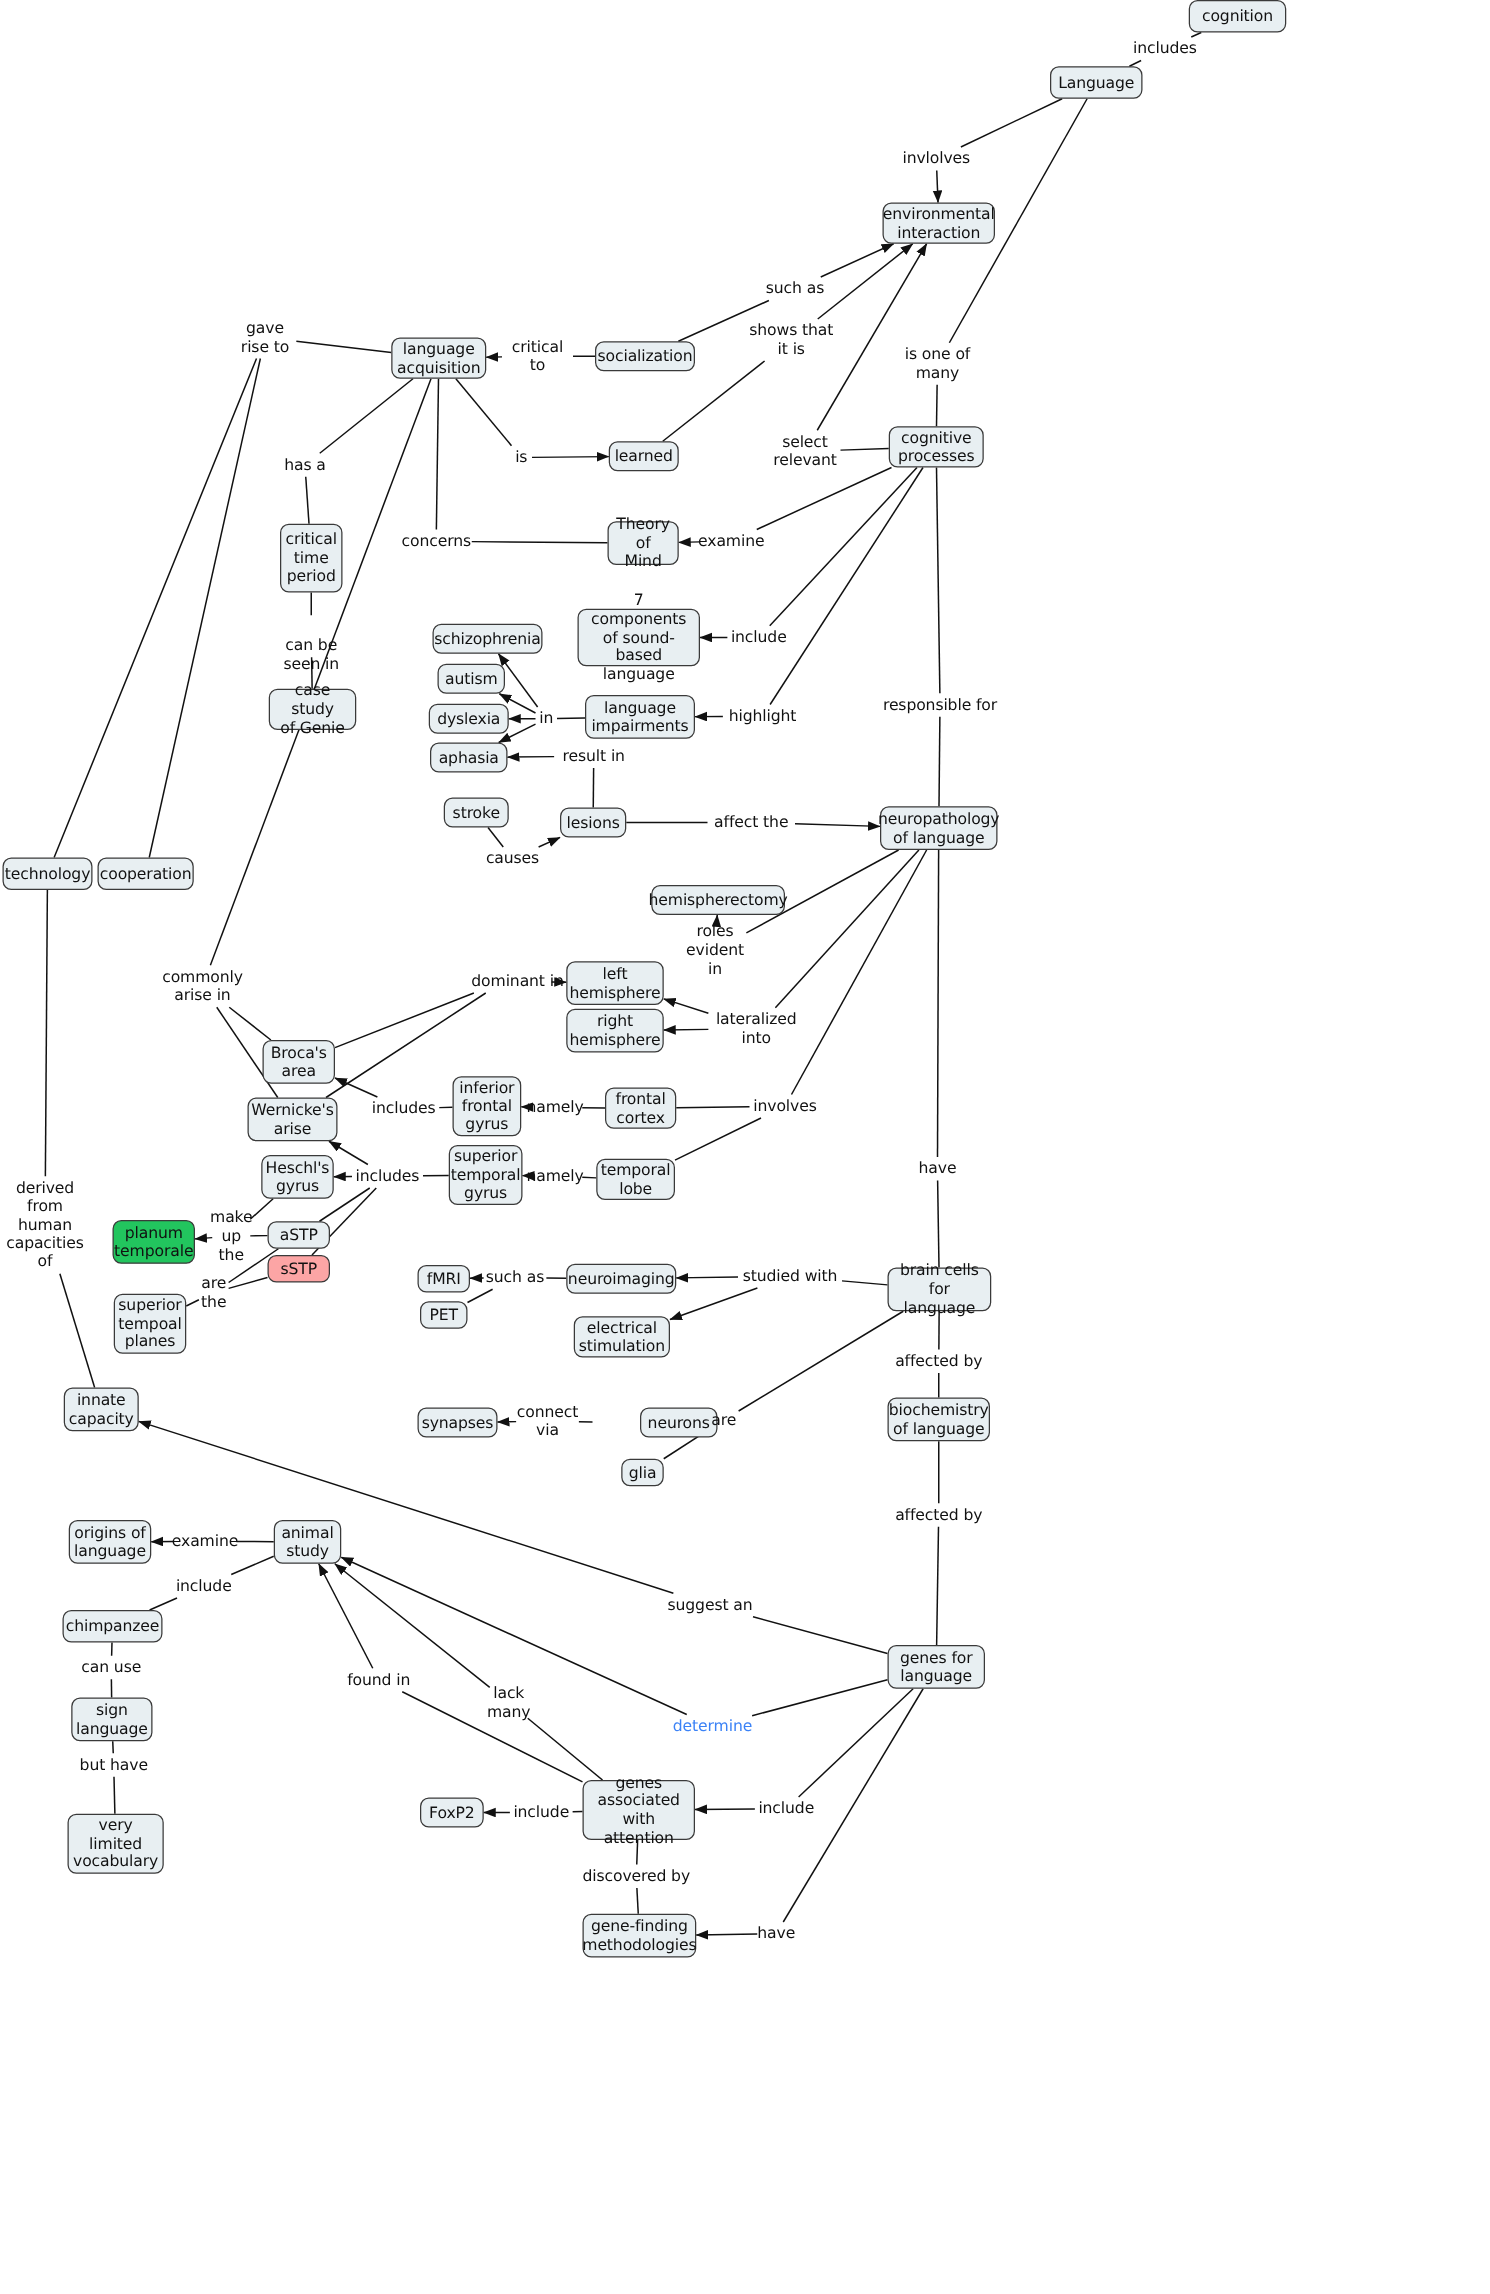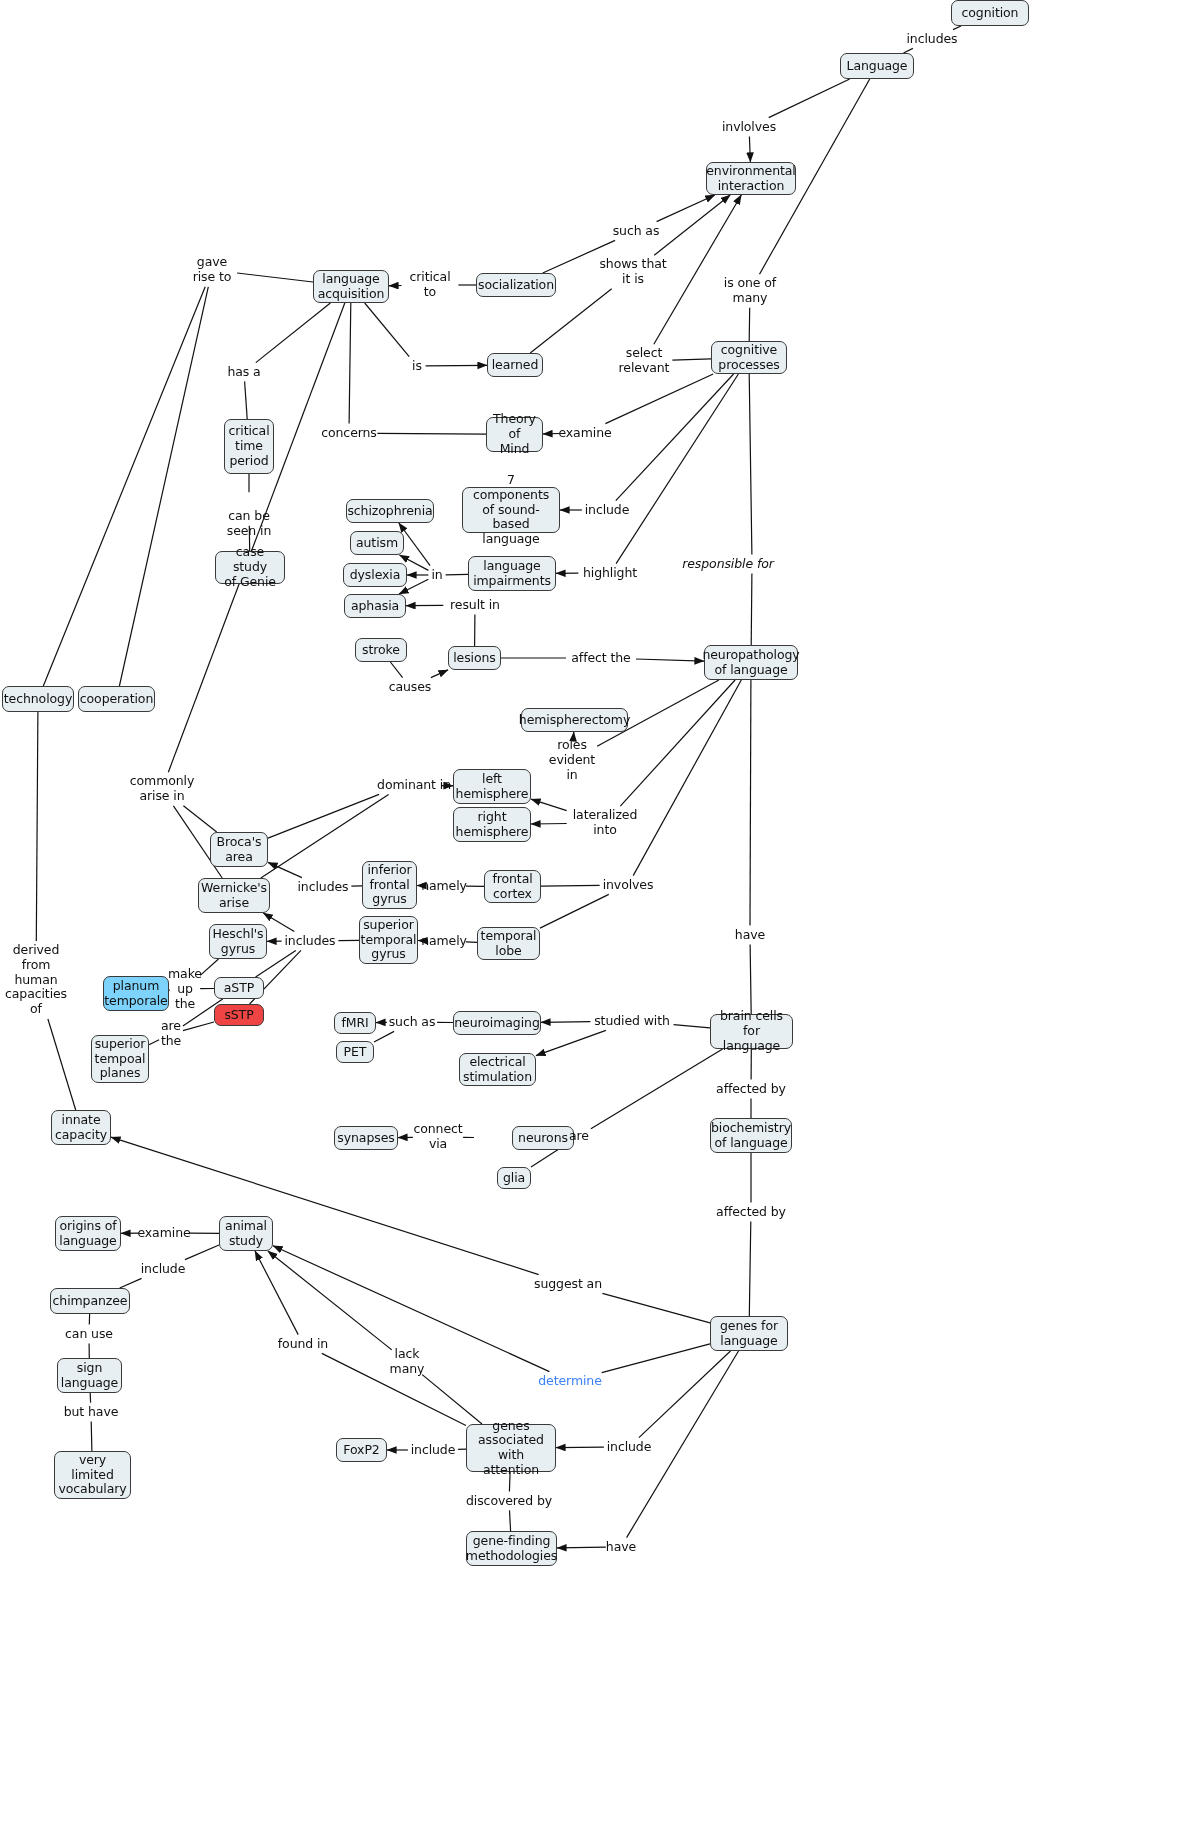--- a/index.html
+++ b/index.html
@@ -232,23 +232,23 @@
       <div class="node" style="left: 198px; top: 878px; width: 72px; height: 35px; background: rgb(232, 239, 242); border-color: rgb(58, 58, 58); color: rgb(17, 17, 17);">Wernicke's
 arise</div>
       <div class="node" style="left: 359px; top: 916px; width: 59px; height: 48px; background: rgb(232, 239, 242); border-color: rgb(58, 58, 58); color: rgb(17, 17, 17);">superior
 temporal
 gyrus</div>
       <div class="node" style="left: 209px; top: 924px; width: 58px; height: 35px; background: rgb(232, 239, 242); border-color: rgb(58, 58, 58); color: rgb(17, 17, 17);">Heschl's
 gyrus</div>
       <div class="node" style="left: 477px; top: 927px; width: 63px; height: 33px; background: rgb(232, 239, 242); border-color: rgb(58, 58, 58); color: rgb(17, 17, 17);">temporal
 lobe</div>
       <div class="node" style="left: 214px; top: 977px; width: 50px; height: 22px; background: rgb(232, 239, 242); border-color: rgb(58, 58, 58); color: rgb(17, 17, 17);">aSTP</div>
-      <div class="node" style="left: 103px; top: 976px; width: 66px; height: 35px; background: #7dd3fc; border-color: rgb(58, 58, 58); color: rgb(17, 17, 17);">planum
+      <div class="node" style="left: 90px; top: 976px; width: 66px; height: 35px; background: #22c55e; border-color: rgb(58, 58, 58); color: rgb(17, 17, 17);">planum
 temporale</div>
-      <div class="node" style="left: 214px; top: 1004px; width: 50px; height: 22px; background: #ef4444; border-color: rgb(58, 58, 58); color: rgb(17, 17, 17);">sSTP</div>
+      <div class="node" style="left: 214px; top: 1004px; width: 50px; height: 22px; background: #fca5a5; border-color: rgb(58, 58, 58); color: rgb(17, 17, 17);">sSTP</div>
       <div class="node" style="left: 334px; top: 1012px; width: 42px; height: 22px; background: rgb(232, 239, 242); border-color: rgb(58, 58, 58); color: rgb(17, 17, 17);">fMRI</div>
       <div class="node" style="left: 453px; top: 1011px; width: 88px; height: 24px; background: rgb(232, 239, 242); border-color: rgb(58, 58, 58); color: rgb(17, 17, 17);">neuroimaging</div>
       <div class="node" style="left: 710px; top: 1014px; width: 83px; height: 35px; background: rgb(232, 239, 242); border-color: rgb(58, 58, 58); color: rgb(17, 17, 17);">brain cells
 for language</div>
       <div class="node" style="left: 336px; top: 1041px; width: 38px; height: 22px; background: rgb(232, 239, 242); border-color: rgb(58, 58, 58); color: rgb(17, 17, 17);">PET</div>
       <div class="node" style="left: 91px; top: 1035px; width: 58px; height: 48px; background: rgb(232, 239, 242); border-color: rgb(58, 58, 58); color: rgb(17, 17, 17);">superior
 tempoal
 planes</div>
       <div class="node" style="left: 459px; top: 1053px; width: 77px; height: 33px; background: rgb(232, 239, 242); border-color: rgb(58, 58, 58); color: rgb(17, 17, 17);">electrical
 stimulation</div>
@@ -292,21 +292,21 @@
 many</div>
       <div class="link-label" style="left: 244px; top: 372px; color: rgb(17, 17, 17);">has a</div>
       <div class="link-label" style="left: 417px; top: 366px; color: rgb(17, 17, 17);">is</div>
       <div class="link-label" style="left: 644px; top: 361px; color: rgb(17, 17, 17);">select
 relevant</div>
       <div class="link-label" style="left: 349px; top: 433px; color: rgb(17, 17, 17);">concerns</div>
       <div class="link-label" style="left: 585px; top: 433px; color: rgb(17, 17, 17);">examine</div>
       <div class="link-label" style="left: 249px; top: 524px; color: rgb(17, 17, 17);">can be
 seen in</div>
       <div class="link-label" style="left: 607px; top: 510px; color: rgb(17, 17, 17);">include</div>
-      <div class="link-label" style="left: 728px; top: 564px; color: rgb(17, 17, 17); font-style: italic;">responsible for</div>
+      <div class="link-label" style="left: 752px; top: 564px; color: rgb(17, 17, 17);">responsible for</div>
       <div class="link-label" style="left: 437px; top: 575px; color: rgb(17, 17, 17);">in</div>
       <div class="link-label" style="left: 610px; top: 573px; color: rgb(17, 17, 17);">highlight</div>
       <div class="link-label" style="left: 475px; top: 605px; color: rgb(17, 17, 17);">result in</div>
       <div class="link-label" style="left: 601px; top: 658px; color: rgb(17, 17, 17);">affect the</div>
       <div class="link-label" style="left: 410px; top: 687px; color: rgb(17, 17, 17);">causes</div>
       <div class="link-label" style="left: 572px; top: 760px; color: rgb(17, 17, 17);">roles
 evident
 in</div>
       <div class="link-label" style="left: 162px; top: 789px; color: rgb(17, 17, 17);">commonly
 arise in</div>

